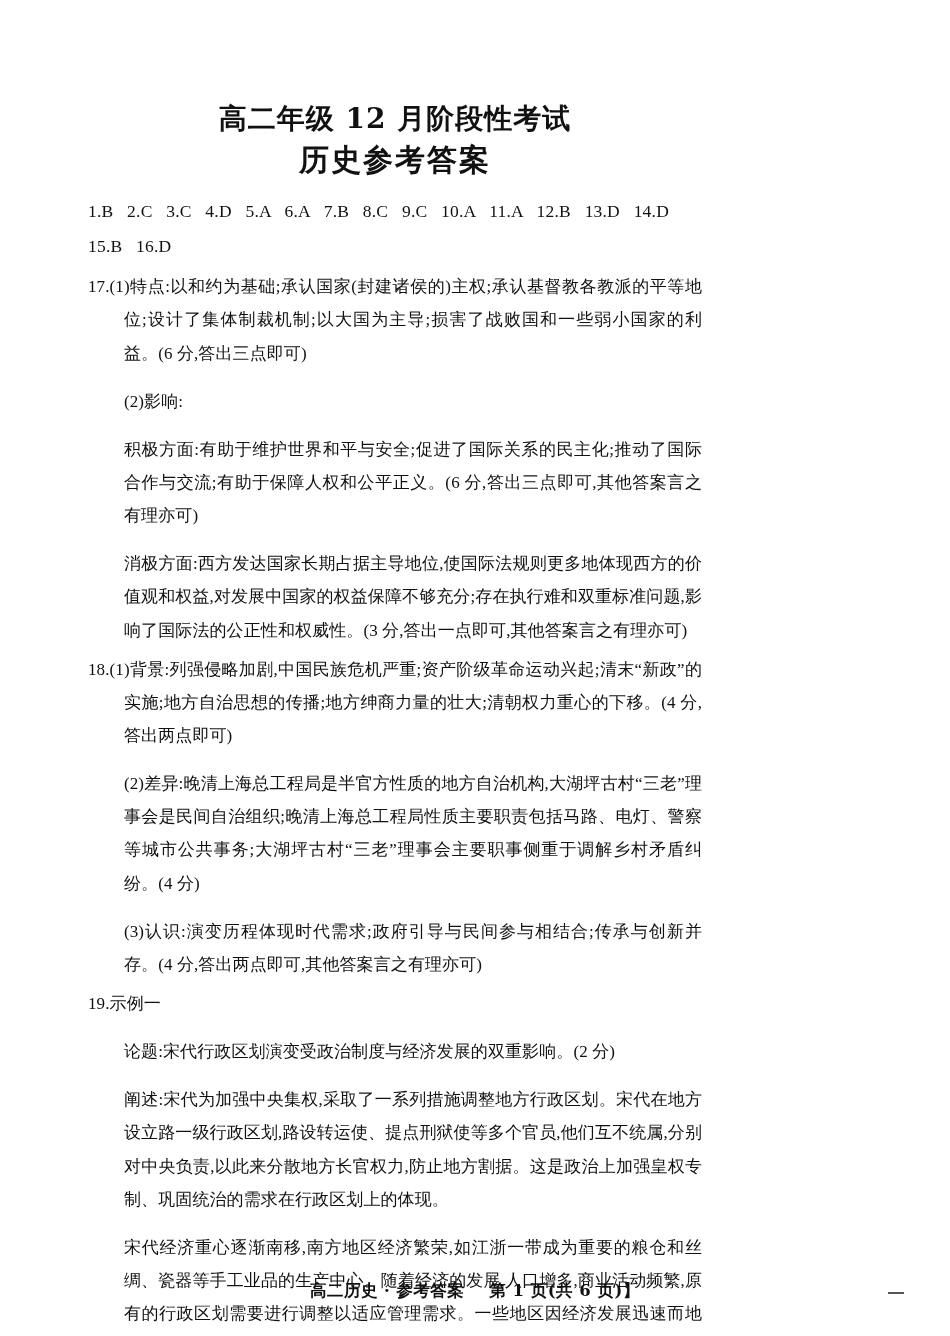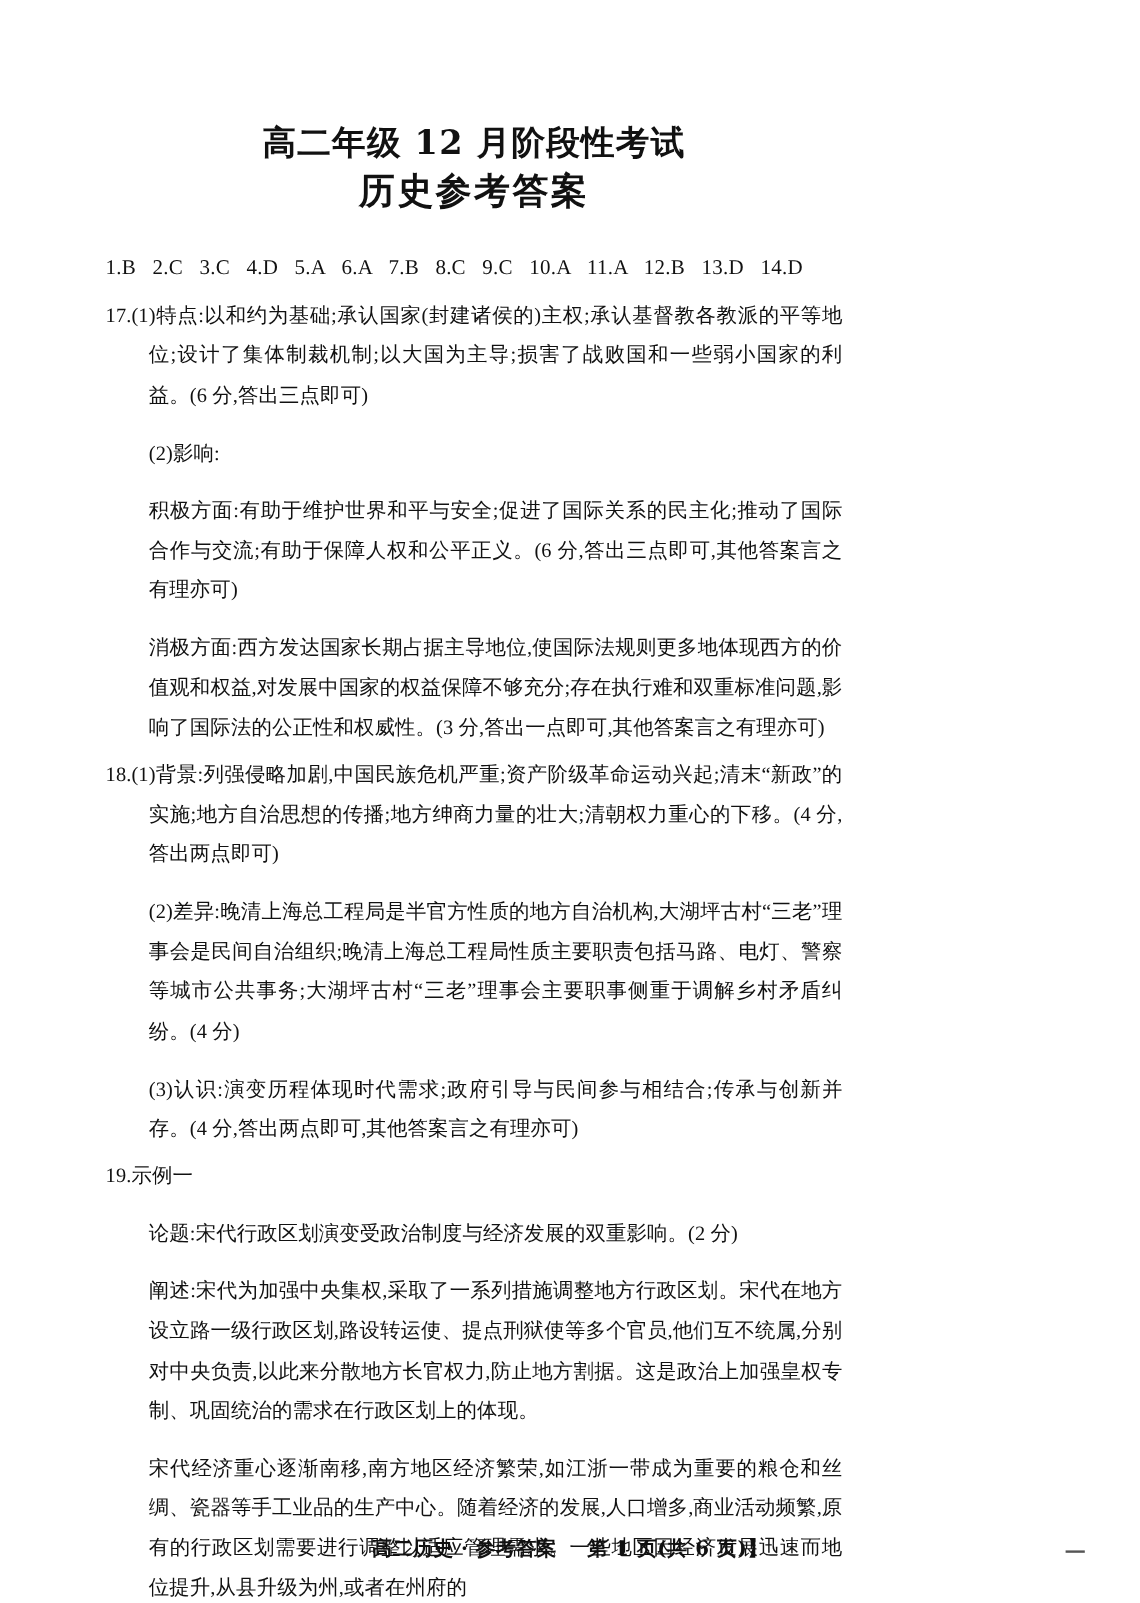--- a/index.html
+++ b/index.html
@@ -31,21 +31,21 @@
     line-height: 1.35;
     font-family: "DejaVu Serif", "Liberation Serif", serif;
   }
   .title-sub {
     text-align: center;
     font-size: 30px;
     font-weight: bold;
     letter-spacing: 2px;
     line-height: 1.35;
     margin-top: 2px;
-    margin-bottom: 25px;
+    margin-bottom: 14px;
     font-family: "DejaVu Serif", "Liberation Serif", serif;
   }
   .choice-line {
     font-size: 17.5px;
     line-height: 2.0;
     letter-spacing: 0.2px;
     white-space: pre;
     font-family: "Liberation Serif", serif;
   }
   .qblock {
@@ -91,20 +91,21 @@
 </style>
 </head>
 <body>
 
 <div class="page">
 
   <div class="title-main">高二年级 12 月阶段性考试</div>
   <div class="title-sub">历史参考答案</div>
 
   <div class="choice-line">1.B   2.C   3.C   4.D   5.A   6.A   7.B   8.C   9.C   10.A   11.A   12.B   13.D   14.D</div>
+  <div class="choice-line">15.B   16.D</div>
 
   <div class="qblock">
     <div class="para hang">17.(1)特点:以和约为基础;承认国家(封建诸侯的)主权;承认基督教各教派的平等地位;设计了集体制裁机制;以大国为主导;损害了战败国和一些弱小国家的利益。(6 分,答出三点即可)</div>
     <div class="para indent">(2)影响:</div>
     <div class="para indent">积极方面:有助于维护世界和平与安全;促进了国际关系的民主化;推动了国际合作与交流;有助于保障人权和公平正义。(6 分,答出三点即可,其他答案言之有理亦可)</div>
     <div class="para indent">消极方面:西方发达国家长期占据主导地位,使国际法规则更多地体现西方的价值观和权益,对发展中国家的权益保障不够充分;存在执行难和双重标准问题,影响了国际法的公正性和权威性。(3 分,答出一点即可,其他答案言之有理亦可)</div>
   </div>
 
   <div class="qblock">
     <div class="para hang">18.(1)背景:列强侵略加剧,中国民族危机严重;资产阶级革命运动兴起;清末“新政”的实施;地方自治思想的传播;地方绅商力量的壮大;清朝权力重心的下移。(4 分,答出两点即可)</div>

